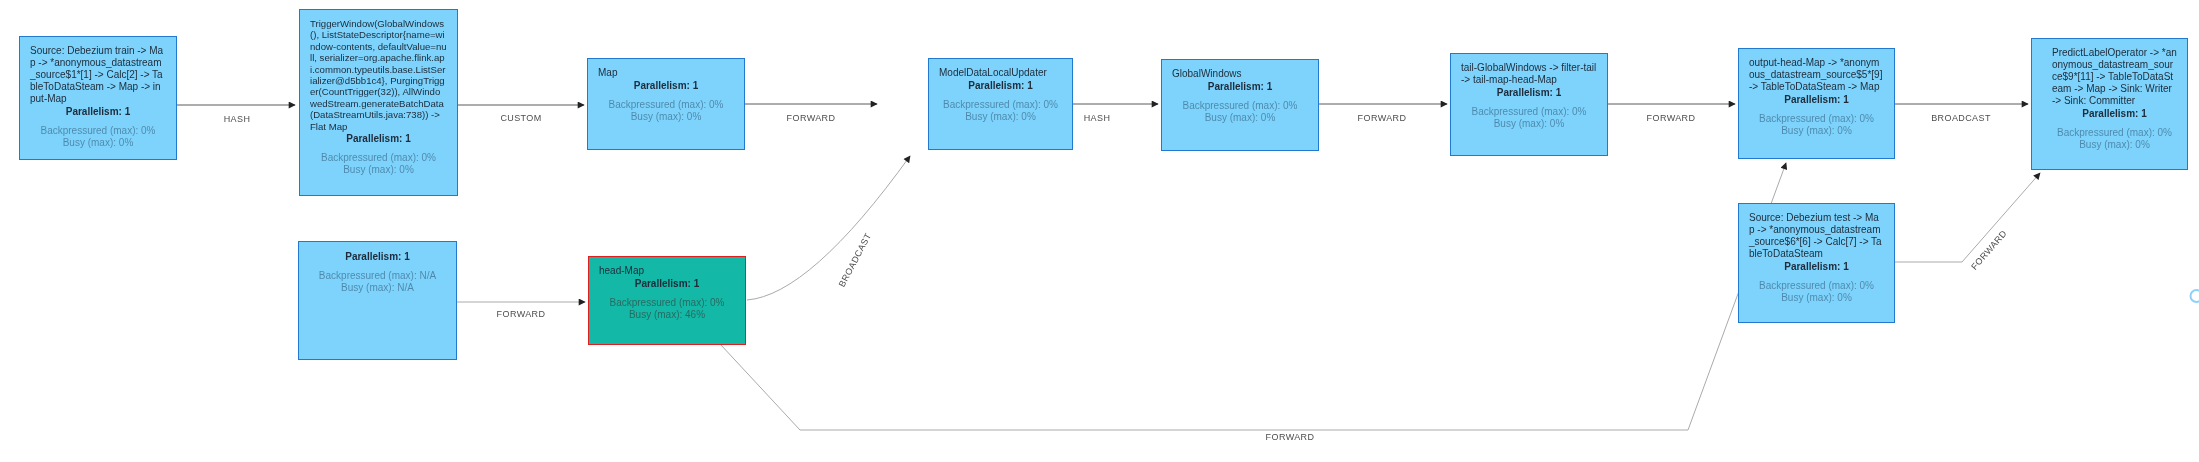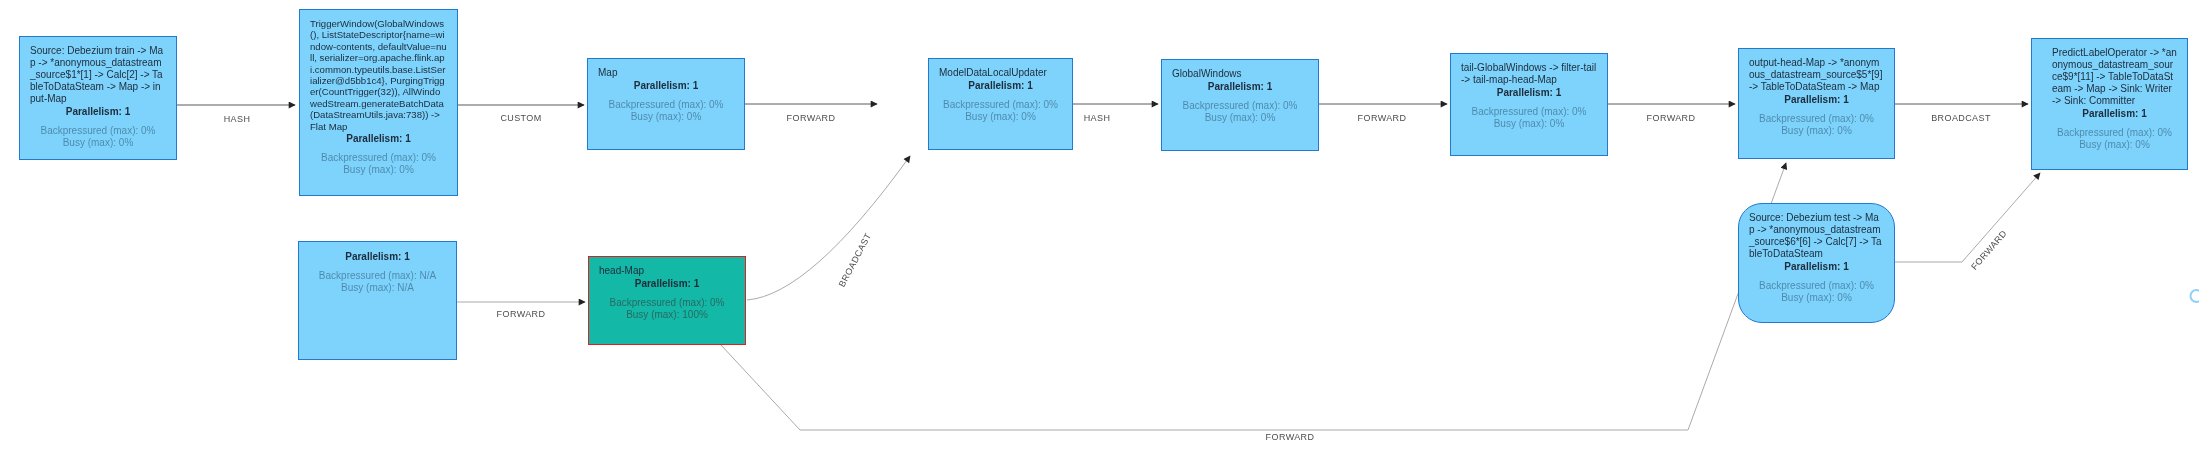--- a/index.html
+++ b/index.html
@@ -33,21 +33,21 @@
   .n1{left:299px;top:9px;width:159px;height:187px;}
   .n1 .title{font-size:9.6px;line-height:11.4px;}
   .n2{left:587px;top:58px;width:158px;height:92px;}
   .n3{left:880px;top:58px;width:145px;height:92px;margin-left:48px;}
   .n4{left:1161px;top:59px;width:158px;height:92px;}
   .n5{left:1450px;top:53px;width:158px;height:103px;}
   .n6{left:1738px;top:48px;width:157px;height:111px;}
   .n7{left:2031px;top:38px;width:157px;height:132px;padding-left:20px;}
   .n8{left:298px;top:241px;width:159px;height:119px;}
   .n9{left:588px;top:256px;width:158px;height:89px;}
-  .n10{left:1738px;top:203px;width:157px;height:120px;border-radius:24px;}
+  .n10{left:1738px;top:203px;width:157px;height:120px;}
   .elabel{
     position:absolute;
     transform:translate(-50%,-50%);
     font-size:9px;
     color:#4d4d4d;
     letter-spacing:.4px;
     white-space:nowrap;
   }
   .e0{left:237px;top:119px;}
   .e1{left:521px;top:118px;}
@@ -148,21 +148,21 @@
   <div class="node n8">
     <div class="par">Parallelism: 1</div>
     <div class="muted bp">Backpressured (max): N/A</div>
     <div class="muted">Busy (max): N/A</div>
   </div>
 
   <div class="node n9 busy">
     <div class="title">head-Map</div>
     <div class="par">Parallelism: 1</div>
     <div class="muted bp">Backpressured (max): 0%</div>
-    <div class="muted">Busy (max): 100%</div>
+    <div class="muted">Busy (max): 46%</div>
   </div>
 
   <div class="node n10">
     <div class="title">Source: Debezium test -&gt; Map -&gt; *anonymous_datastream_source$6*[6] -&gt; Calc[7] -&gt; TableToDataSteam</div>
     <div class="par">Parallelism: 1</div>
     <div class="muted bp">Backpressured (max): 0%</div>
     <div class="muted">Busy (max): 0%</div>
   </div>
 
   <div class="elabel e0">HASH</div>

